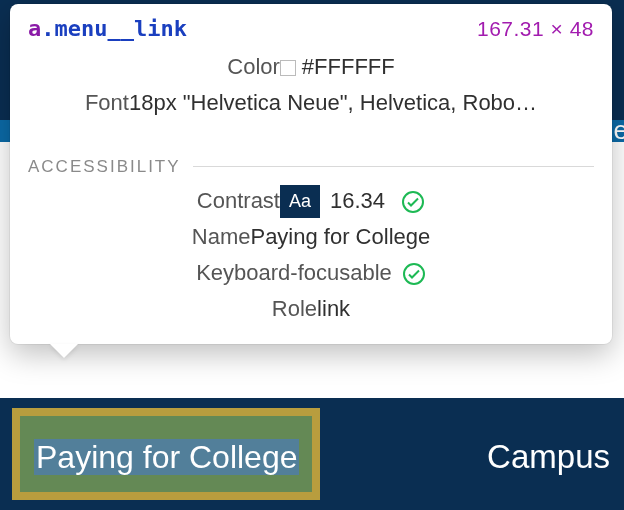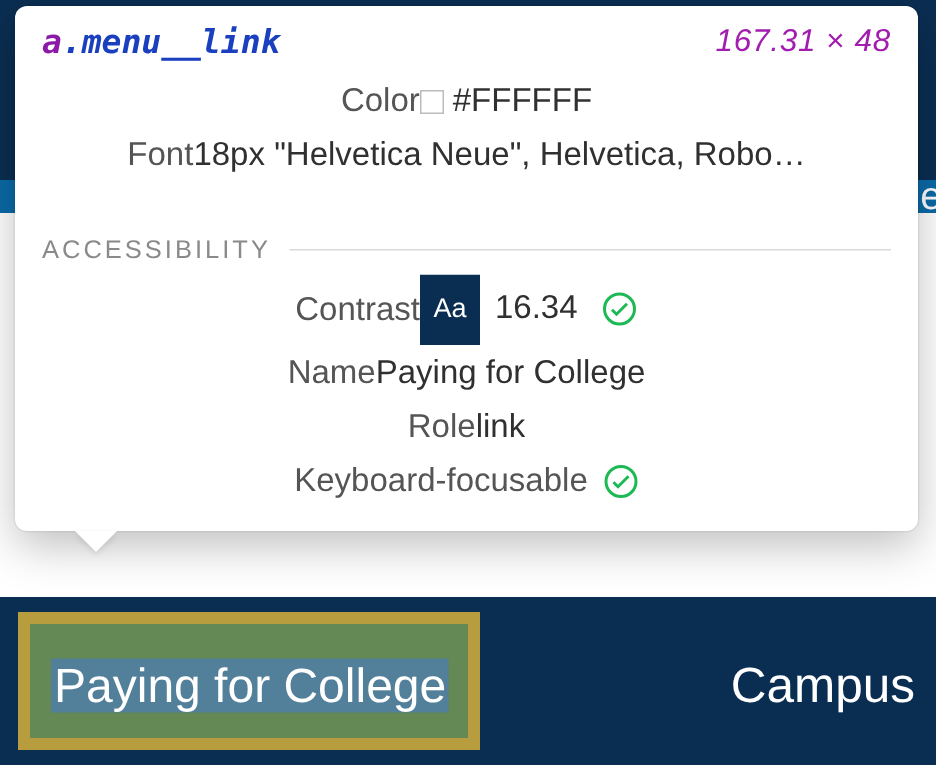--- a/index.html
+++ b/index.html
@@ -13,37 +13,37 @@
   .nav-bar { position: absolute; left: 0; right: 0; bottom: 0; height: 112px; background: #0a2e52; display: flex; align-items: center; }
   .nav-highlight { position: absolute; left: 12px; bottom: 10px; width: 308px; height: 92px; background: #b89d3e; }
   .nav-highlight-inner { position: absolute; left: 20px; bottom: 18px; width: 292px; height: 76px; background: rgba(64,128,96,0.7); }
   .nav-item1 { position: absolute; left: 34px; bottom: 34px; color: #ffffff; font-size: 32px; font-weight: 400; }
   .nav-item1-sel { background: rgba(70,120,200,0.6); padding: 0 2px; }
   .nav-item2 { position: absolute; right: 14px; bottom: 34px; color: #ffffff; font-size: 33px; font-weight: 400; }
 
   .tooltip { position: absolute; left: 10px; top: 4px; width: 602px; background: #ffffff; border-radius: 8px; box-shadow: 0 10px 30px rgba(0,0,0,0.25), 0 0 0 1px rgba(0,0,0,0.05); padding: 12px 18px 16px 18px; color: #333; }
   .tooltip::after { content: ""; position: absolute; left: 40px; bottom: -14px; width: 0; height: 0; border-left: 14px solid transparent; border-right: 14px solid transparent; border-top: 14px solid #ffffff; filter: drop-shadow(0 2px 2px rgba(0,0,0,0.1)); }
 
-  .tt-head { display: flex; justify-content: space-between; align-items: flex-start; margin-bottom: 8px; font-style: italic; }
+  .tt-head { display: flex; justify-content: space-between; align-items: center; margin-bottom: 8px; }
   .selector { font-family: Menlo, Consolas, monospace; font-size: 22px; font-weight: 700; }
   .selector .tag { color: #8a1aa7; }
   .selector .cls { color: #1a3fbf; }
   .dims { color: #a21caf; font-size: 21px; letter-spacing: 0.5px; }
 
   .row { display: flex; justify-content: center; align-items: center; font-size: 22px; color: #555; line-height: 1.65; }
   .row .label { color: #555; }
   .row .value { color: #303030; text-align: right; max-width: 78%; white-space: nowrap; overflow: hidden; text-overflow: ellipsis; }
 
   .swatch { display: inline-block; width: 16px; height: 16px; border: 1px solid #bbb; background: #ffffff; vertical-align: -2px; margin-right: 6px; }
 
   .section-header { display: flex; align-items: center; gap: 12px; margin-top: 35px; margin-bottom: 6px; }
   .section-header .title { font-size: 17px; letter-spacing: 2px; color: #8a8a8a; font-weight: 500; }
   .section-header .rule { flex: 1; height: 1px; background: #d9d9d9; }
 
-  .contrast-sample { display: inline-flex; align-items: center; justify-content: center; width: 40px; height: 47px; background: #0a2e52; color: #ffffff; font-size: 18px; margin-right: 10px; vertical-align: middle; }
+  .contrast-sample { display: inline-flex; align-items: center; justify-content: center; width: 40px; height: 33px; background: #0a2e52; color: #ffffff; font-size: 18px; margin-right: 10px; vertical-align: middle; }
 
   .check-icon { display: inline-flex; width: 24px; height: 24px; vertical-align: middle; margin-left: 10px; }
   .check-icon svg { width: 24px; height: 24px; }
 </style>
 </head>
 <body>
 
 <div class="bg-stripe-top"></div>
 <div class="bg-white"></div>
 <span class="bg-stripe-e">e</span>
@@ -87,27 +87,27 @@
             <path d="M7 12.5l3 3 7-7"></path>
           </svg>
       </span>
     </span>
   </div>
   <div class="row">
     <span class="label">Name</span>
     <span class="value">Paying for College</span>
   </div>
   <div class="row">
-    <span class="label">Role</span>
-    <span class="value">link</span>
-  </div>
-  <div class="row">
     <span class="label">Keyboard-focusable</span>
     <span class="value">
       <span class="check-icon">
         <svg viewBox="0 0 24 24" fill="none" stroke="#1db954" stroke-width="2">
             <circle cx="12" cy="12" r="10"></circle>
             <path d="M7 12.5l3 3 7-7"></path>
           </svg>
       </span>
     </span>
   </div>
+  <div class="row">
+    <span class="label">Role</span>
+    <span class="value">link</span>
+  </div>
 </div>
 
 </body></html>

